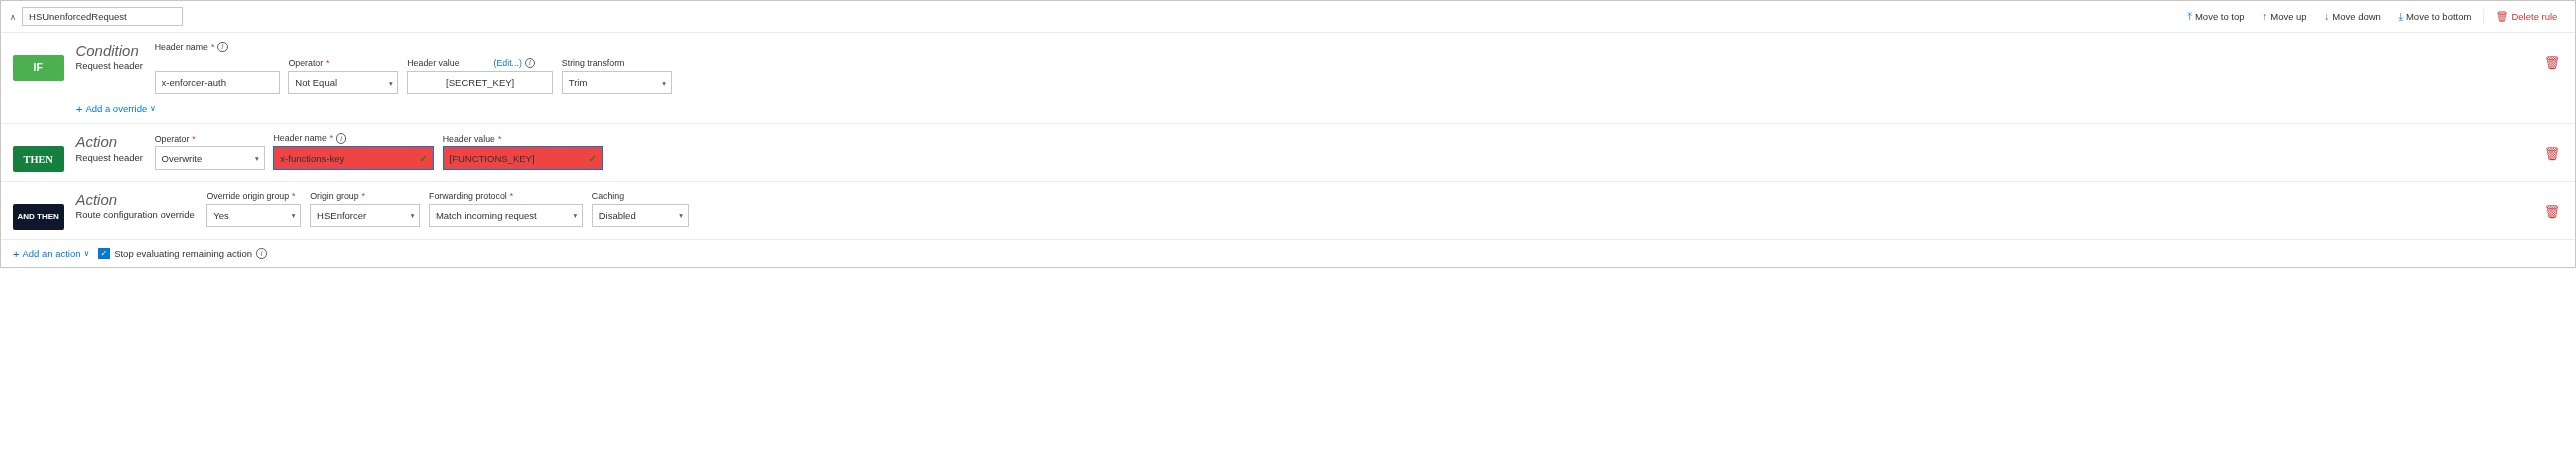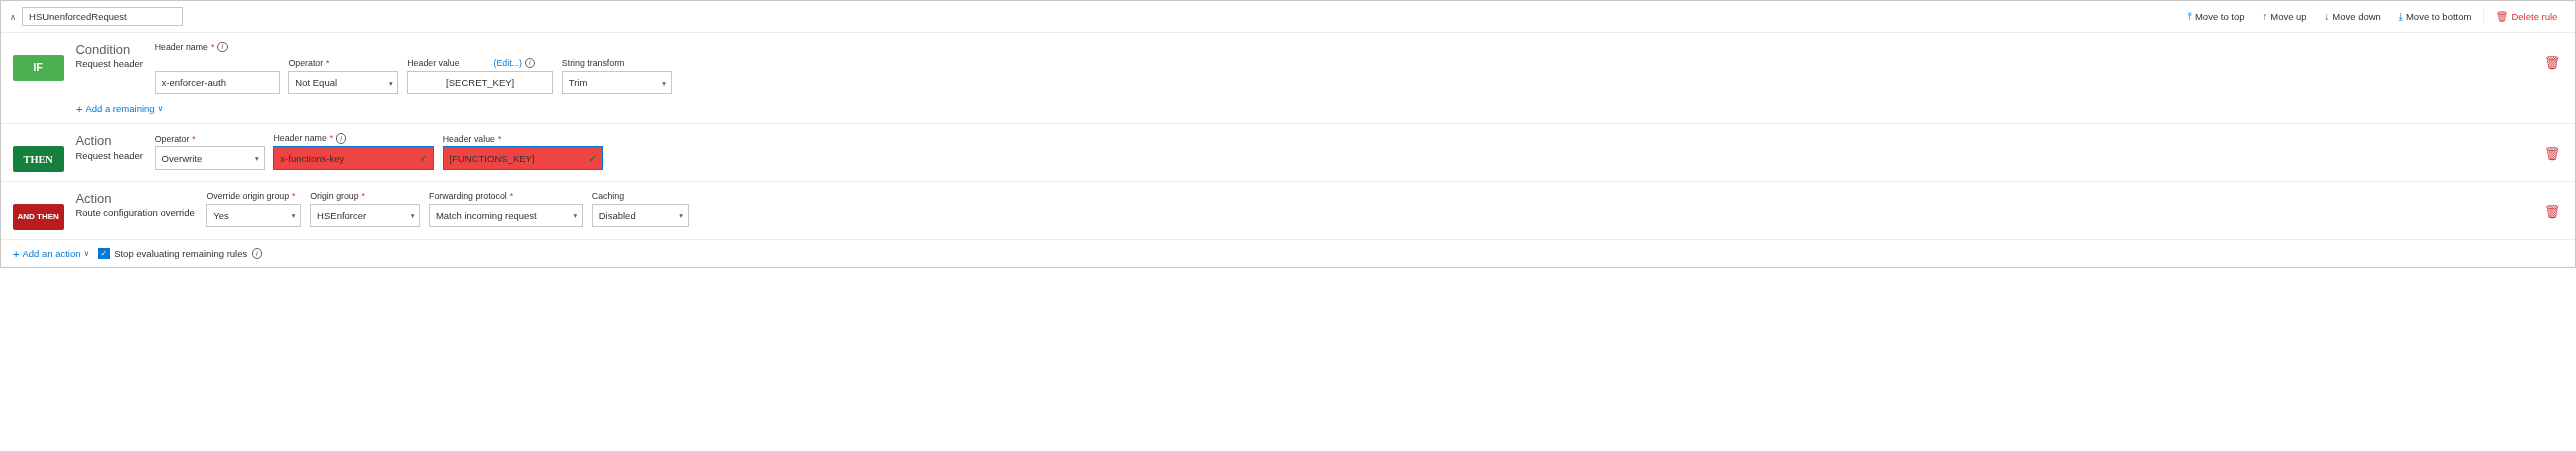--- a/index.html
+++ b/index.html
@@ -92,36 +92,37 @@
       height: 26px;
       font-weight: 600;
       font-size: 10.3px;
       color: #fff;
       border-radius: 2px;
       flex-shrink: 0;
       margin-top: 13px;
     }
     .badge-if { background: #4caf50; }
     .badge-then { background: #15803d; font-family: Liberation Serif, serif; }
-    .badge-andthen { background: #b91c1c; font-size: 8.8px; }
+    .badge-andthen { background: #0f172a; font-size: 8.8px; }
 
     .condition-block {
       display: flex;
       flex-direction: column;
       gap: 2.9px;
     }
     .label-row {
       display: flex;
       flex-direction: column;
       gap: 1.5px;
       min-width: 59px;
     }
     .label-title {
-      font-size: 13px;
+      font-size: 15px;
       color: #605e5c;
+      font-style: italic;
     }
     .label-value {
       font-size: 9.5px;
       color: #323130;
     }
     .fields-row {
       display: flex;
       align-items: flex-end;
       gap: 8.8px;
       flex-wrap: wrap;
@@ -402,21 +403,21 @@
           </div>
         </div>
       </div>
       <div class="right-delete">
         <button class="delete-row-btn" style="color:#d13438; font-size:13px;">🗑</button>
       </div>
     </div>
 
     <div class="add-condition">
       <span style="font-size:11.7px; font-weight:300;">+</span>
-      <span>Add a remaining</span>
+      <span>Add a override</span>
       <span style="font-size:8px;">∨</span>
     </div>
   </div>
 
   <div class="then-section">
     <div class="action-row">
       <div class="badge badge-then">
         <span>THEN</span>
       </div>
       <div class="label-row">
@@ -542,19 +543,19 @@
   </div>
 
   <div class="footer-section">
     <div class="add-action">
       <span style="font-size:11.7px; font-weight:300;">+</span>
       <span>Add an action</span>
       <span style="font-size:8px;">∨</span>
     </div>
     <div class="stop-eval">
       <div class="checkbox-checked">✓</div>
-      <span>Stop evaluating remaining rules</span>
+      <span>Stop evaluating remaining action</span>
       <span class="info-icon">i</span>
     </div>
   </div>
 
 </div>
 
 
 </body></html>

